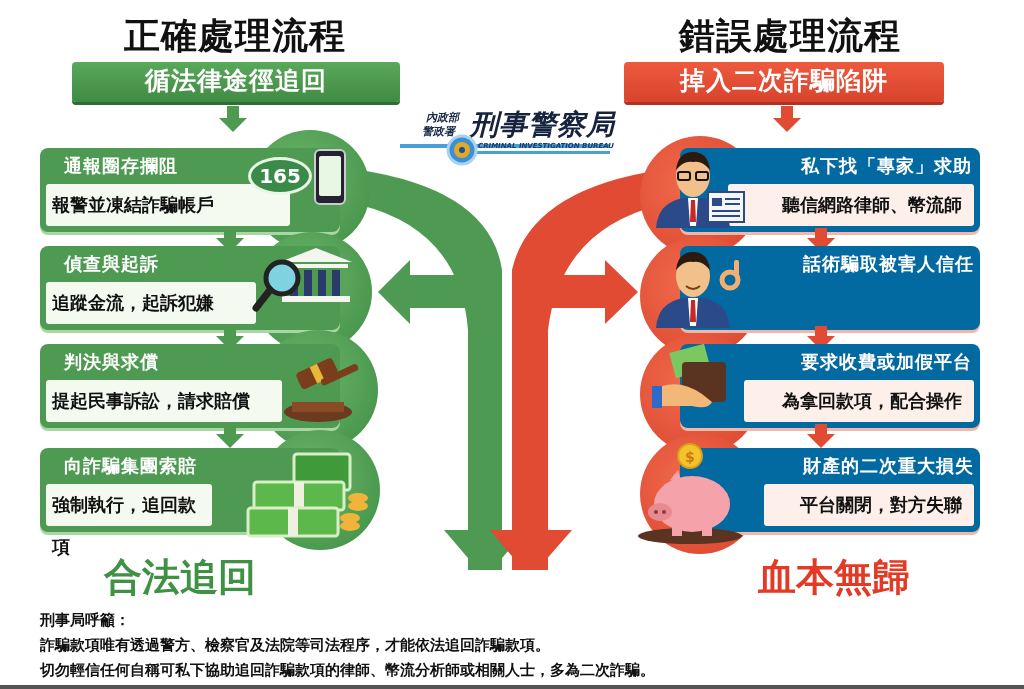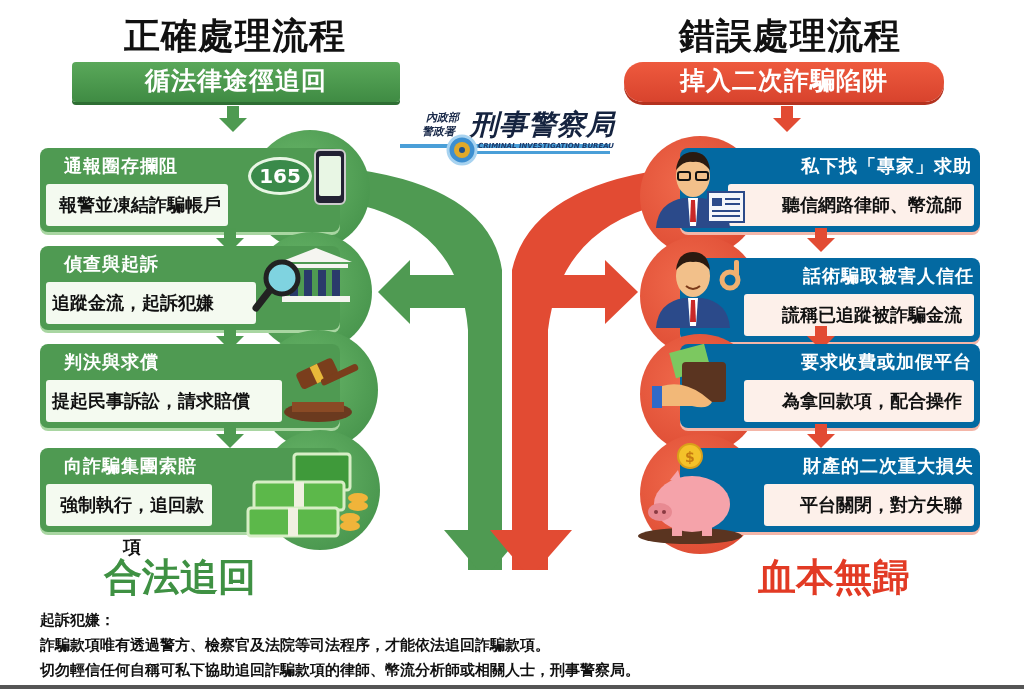--- a/index.html
+++ b/index.html
@@ -34,21 +34,21 @@
 </style>
 </head>
 <body>
 
 <div class="abs title" style="left:80px;top:12px;width:310px;">正確處理流程</div>
 <div class="abs banner green" style="left:72px;top:62px;width:328px;">循法律途徑追回</div>
 <div class="abs stem green" style="left:227px;top:106px;"></div>
 <div class="abs down-arrow green" style="left:219px;top:118px;"></div>
 
 <div class="abs title" style="left:640px;top:12px;width:300px;">錯誤處理流程</div>
-<div class="abs banner red" style="left:624px;top:62px;width:320px;border-radius:19px;">掉入二次詐騙陷阱</div>
+<div class="abs banner red" style="left:624px;top:62px;width:320px;">掉入二次詐騙陷阱</div>
 <div class="abs stem red" style="left:781px;top:106px;"></div>
 <div class="abs down-arrow red" style="left:773px;top:118px;"></div>
 
 <div class="abs" style="left:400px;top:104px;width:220px;height:62px;">
   <svg width="220" height="62" viewBox="0 0 220 62">
     <rect x="0" y="40" width="210" height="4" fill="#4a9fd8"></rect>
     <rect x="60" y="47" width="150" height="3" fill="#4a9fd8"></rect>
     <circle cx="62" cy="46" r="14" fill="#3d8fd0" stroke="#a8d3f0" stroke-width="3"></circle>
     <circle cx="62" cy="46" r="8" fill="#e0a92a"></circle>
     <circle cx="62" cy="46" r="3" fill="#1d4f8c"></circle>
@@ -70,21 +70,21 @@
   <path d="M300 20 Q170 40 152 120 L152 420 L188 420 L188 180 Q200 80 300 55 Z" fill="#e24b33"></path>
 
   <path d="M188 125 L245 125 L245 110 L278 142 L245 174 L245 158 L188 158 Z" fill="#e24b33"></path>
 
   <path d="M130 380 L170 428 L212 380 Z" fill="#e24b33"></path>
 </svg>
 
 <div class="icon-circle green" style="left:250px;top:130px;"></div>
 <div class="card green" style="left:40px;top:148px;width:300px;">
   <div class="head" style="padding-left:24px;">通報圈存攔阻</div>
-  <div class="body" style="width:182px;padding-left:6px;text-align:center;">報警並凍結詐騙帳戶</div>
+  <div class="body" style="width:244px;padding-left:6px;">報警並凍結詐騙帳戶</div>
 </div>
 <div class="abs" style="left:248px;top:149px;width:110px;height:60px;">
   <div class="abs" style="left:0;top:8px;width:64px;height:38px;border-radius:50%;background:#3a8a4a;border:3px solid #e8f6e4;color:#fff;font-weight:bold;font-size:20px;text-align:center;line-height:32px;">165</div>
   <div class="abs" style="left:66px;top:0;width:32px;height:56px;border-radius:6px;background:#223;border:2px solid #ccc;">
     <div style="margin:5px 3px;height:40px;background:#e8f6e4;border-radius:2px;"></div>
   </div>
 </div>
 <div class="abs stem green" style="left:224px;top:228px;"></div>
 <div class="abs down-arrow green" style="left:216px;top:238px;"></div>
 
@@ -124,21 +124,21 @@
       <rect x="40" y="30" width="40" height="7" rx="3" fill="#7a3e1c"></rect>
     </g>
   </svg>
 </div>
 <div class="abs stem green" style="left:224px;top:424px;"></div>
 <div class="abs down-arrow green" style="left:216px;top:434px;"></div>
 
 <div class="icon-circle green" style="left:260px;top:430px;"></div>
 <div class="card green" style="left:40px;top:448px;width:300px;">
   <div class="head" style="padding-left:24px;">向詐騙集團索賠</div>
-  <div class="body" style="width:166px;padding-left:6px;text-align:center;">強制執行，追回款項</div>
+  <div class="body" style="width:166px;padding-left:6px;">強制執行，追回款項</div>
 </div>
 <div class="abs" style="left:246px;top:448px;width:130px;height:96px;">
   <svg width="130" height="96" viewBox="0 0 130 96">
     <rect x="48" y="6" width="56" height="36" rx="3" fill="#3f9a3a" stroke="#d7eec6" stroke-width="3"></rect>
     <rect x="8" y="34" width="90" height="28" rx="3" fill="#5cb84a" stroke="#d7eec6" stroke-width="3"></rect>
     <rect x="48" y="34" width="10" height="28" fill="#f0f0e0"></rect>
     <rect x="2" y="60" width="90" height="28" rx="3" fill="#5cb84a" stroke="#d7eec6" stroke-width="3"></rect>
     <rect x="42" y="60" width="10" height="28" fill="#f0f0e0"></rect>
     <ellipse cx="112" cy="50" rx="10" ry="5" fill="#f0b43a"></ellipse>
       <ellipse cx="112" cy="58" rx="10" ry="5" fill="#f0b43a"></ellipse>
@@ -168,23 +168,22 @@
     <rect x="77" y="58" width="15" height="2" fill="#2b4a8a"></rect>
       <rect x="77" y="63" width="15" height="2" fill="#2b4a8a"></rect>
       <rect x="64" y="70" width="28" height="2" fill="#2b4a8a"></rect>
       <rect x="64" y="75" width="28" height="2" fill="#2b4a8a"></rect>
   </svg>
 </div>
 <div class="abs stem red" style="left:815px;top:228px;"></div>
 <div class="abs down-arrow red" style="left:807px;top:238px;"></div>
 
 <div class="icon-circle red" style="left:640px;top:236px;"></div>
-<div class="card red" style="left:680px;top:246px;width:300px;margin-top:12px;">
+<div class="card red" style="left:680px;top:246px;width:300px;">
   <div class="head" style="text-align:right;padding-right:6px;">話術騙取被害人信任</div>
-  <div class="body" style="width:230px;">謊稱已追蹤被詐騙金流</div>
 </div>
 <div class="abs" style="left:648px;top:240px;width:100px;height:88px;">
   <svg width="100" height="88" viewBox="0 0 100 88">
     <path d="M8 88 Q10 62 36 58 L54 58 Q80 62 82 88 Z" fill="#2b4a8a"></path>
     <polygon points="40,58 50,58 48,86 42,86" fill="#fff"></polygon>
     <polygon points="43,60 47,60 48,82 42,82" fill="#c82828"></polygon>
     <ellipse cx="45" cy="36" rx="17" ry="21" fill="#f2c08a"></ellipse>
     <path d="M28 30 Q30 12 45 12 Q60 12 62 30 Q54 20 45 22 Q36 20 28 30Z" fill="#2a1a10"></path>
     <path d="M38 46 Q45 52 52 46" stroke="#7a3a1a" stroke-width="2" fill="none"></path>
     <circle cx="82" cy="40" r="8" fill="none" stroke="#f2b070" stroke-width="5"></circle>
@@ -225,17 +224,17 @@
     <circle cx="26" cy="72" r="2" fill="#8a3a42"></circle>
       <circle cx="34" cy="72" r="2" fill="#8a3a42"></circle>
     <polygon points="40,40 48,30 52,44" fill="#f5a3aa"></polygon>
     <rect x="42" y="86" width="10" height="10" fill="#f5a3aa"></rect>
       <rect x="72" y="86" width="10" height="10" fill="#f5a3aa"></rect>
   </svg>
 </div>
 
 <div class="abs result" style="left:758px;top:552px;color:#e23a24;">血本無歸</div>
 
-<div class="abs notice" style="left:40px;top:608px;">起訴犯嫌：</div>
+<div class="abs notice" style="left:40px;top:608px;">刑事局呼籲：</div>
 <div class="abs notice" style="left:40px;top:633px;">詐騙款項唯有透過警方、檢察官及法院等司法程序，才能依法追回詐騙款項。</div>
-<div class="abs notice" style="left:40px;top:658px;">切勿輕信任何自稱可私下協助追回詐騙款項的律師、幣流分析師或相關人士，刑事警察局。</div>
+<div class="abs notice" style="left:40px;top:658px;">切勿輕信任何自稱可私下協助追回詐騙款項的律師、幣流分析師或相關人士，多為二次詐騙。</div>
 
 <div class="bottom-bar"></div>
 
 </body></html>

